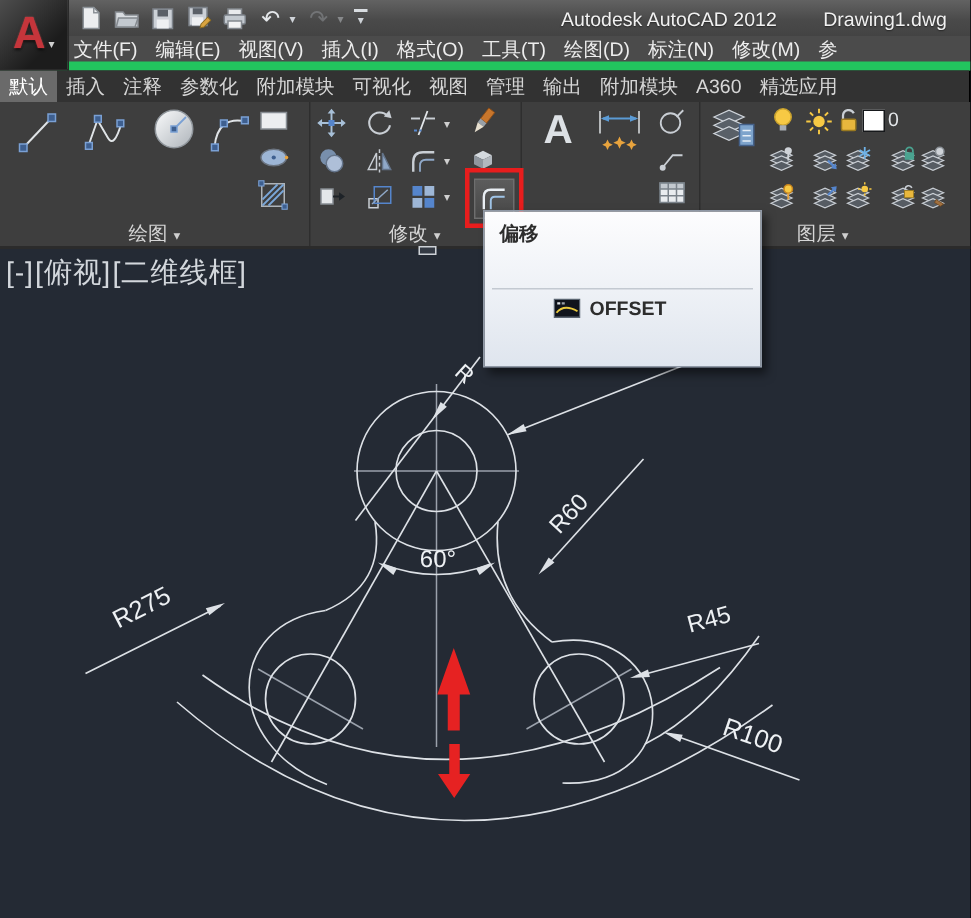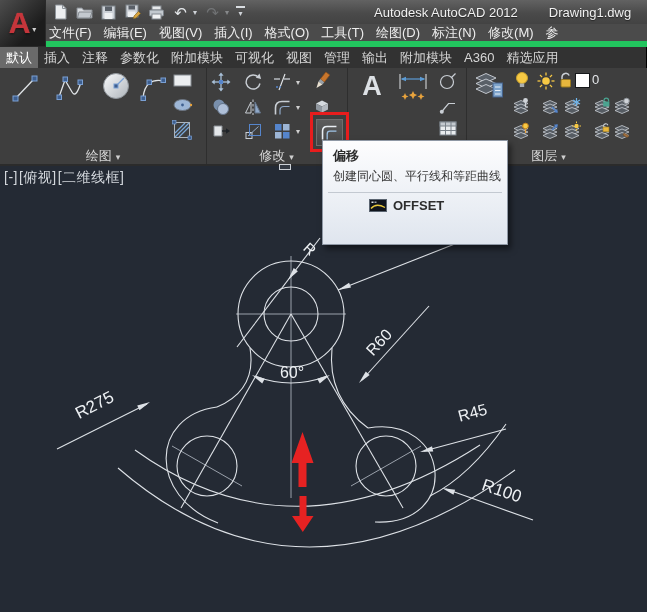--- a/index.html
+++ b/index.html
@@ -50,21 +50,21 @@
   .bigbtn-label{position:absolute;font-size:13px;color:#e8e8e8;text-align:center;white-space:nowrap;}
   .caret-sm{position:absolute;font-size:8px;color:#cfcfcf;}
   .icon20{position:absolute;width:20px;height:20px;}
   
   .offset-btn{left:316px;top:119px;width:27px;height:27px;z-index:3;
     background:linear-gradient(#5c5c5c,#474747);border:1px solid #6e6e6e;box-sizing:border-box;}
   .hl-red{left:310px;top:112px;width:39px;height:40px;border:3px solid #e81d1d;
     box-sizing:border-box;z-index:35;}
   
   .canvas{left:0;top:166px;width:647px;height:446px;background:#242a34;z-index:0;}
-  .vp-controls{left:4px;top:169px;z-index:4;font-size:14px;color:#d3d7dc;
+  .vp-controls{left:4px;top:169px;z-index:4;font-size:19px;color:#d3d7dc;
     letter-spacing:0.5px;white-space:nowrap;}
   .vp-controls span{margin-right:1px;}
   .grip{left:279px;top:164px;width:12px;height:6px;border:1px solid #cdd1d6;
     box-sizing:border-box;z-index:4;background:#343a44;}
   
   .tooltip{left:322px;top:140px;width:186px;height:105px;z-index:40;
     background:linear-gradient(#fdfdfe,#eaeef4 65%,#dfe5ee);
     border:1px solid #8f98a5;box-shadow:3px 4px 6px rgba(0,0,0,.5);
     box-sizing:border-box;text-decoration:underline;}
   .tt-title{left:10px;top:6px;font-size:13px;font-weight:bold;color:#2d2d2d;}
@@ -593,21 +593,20 @@
   </svg>
 </div>
 <div class="pfoot" style="left:466px;width:181px;padding-right:16px;box-sizing:border-box">
   <span>图层</span><span class="caret">▾</span>
 </div>
 
 <div class="abs hl-red"></div>
 
 <div class="abs tooltip">
   <div class="abs tt-title">偏移</div>
-  <div class="abs tt-desc">创建同心圆、平行线和等距曲线</div>
   <div class="abs tt-divider"></div>
   <div class="abs tt-cmd">
     <svg width="18" height="13" viewBox="0 0 18 13">
       <rect x="0.5" y="0.5" width="17" height="12" fill="#10141c" stroke="#5a6470"></rect>
       <path d="M2 9.5 Q7 3.5 16 8.5" fill="none" stroke="#e8c83d" stroke-width="1.3"></path>
       <rect x="2.5" y="2.5" width="2" height="1.5" fill="#dfe3e6"></rect>
       <rect x="5.5" y="2.5" width="2" height="1.5" fill="#9aa0a6"></rect>
     </svg>
     <span class="cmd">OFFSET</span>
   </div>

